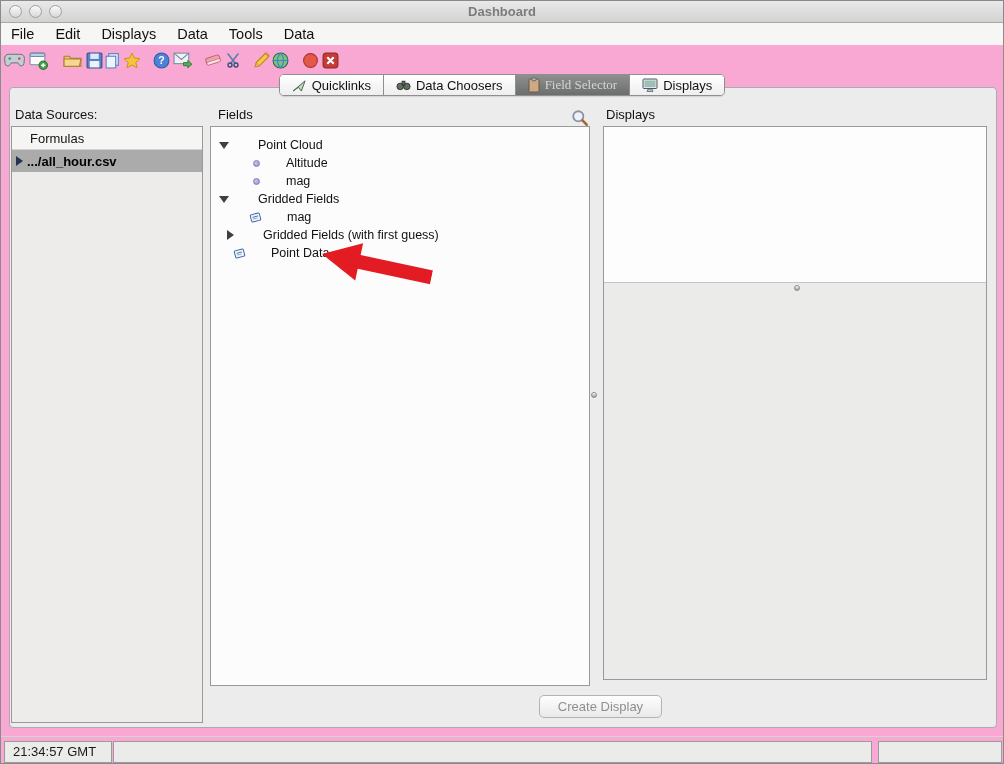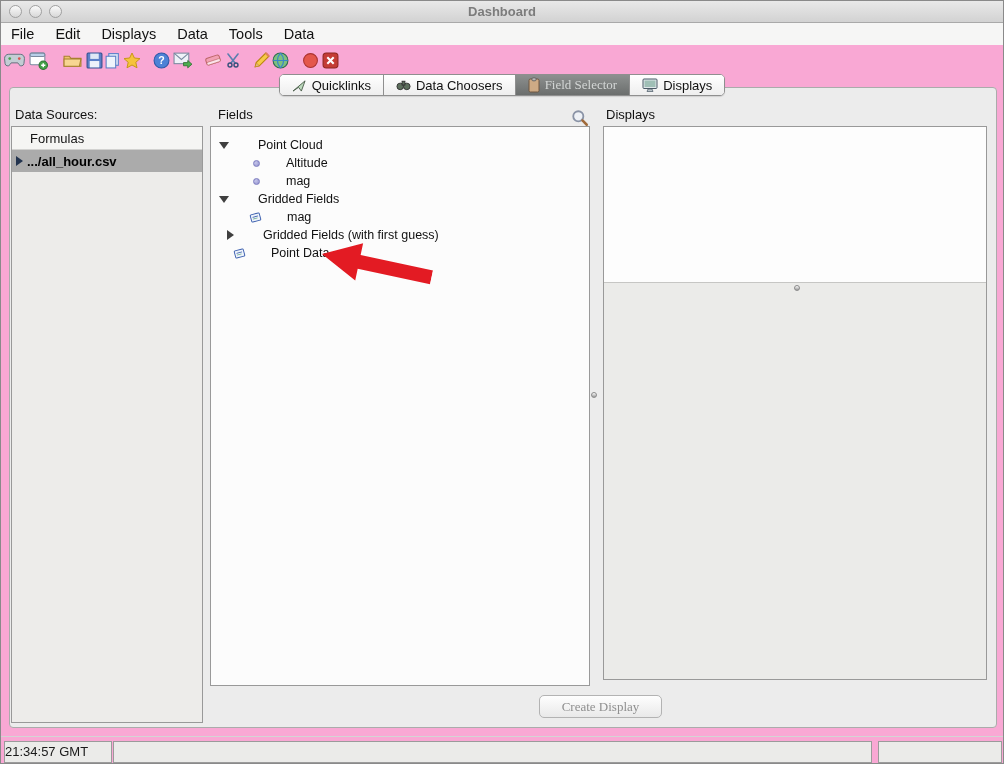--- a/index.html
+++ b/index.html
@@ -103,27 +103,27 @@
     width:6px; height:6px; border-radius:50%;
     background:linear-gradient(#fdfdfd,#9a9a9a); border:1px solid #8a8a8a;
   }
   .disp-knob { position:absolute; left:190px; top:158px; }
   .vsplit-knob { position:absolute; left:590px; top:391px; }
   
   .create-btn {
     position:absolute; left:538px; top:694px; width:123px; height:23px;
     border:1px solid #b3b3b3; border-radius:5px;
     background:linear-gradient(#fefefe,#e9e9e9);
-    font-size:13px; color:#8f8f8f; font-family:Liberation Serif, serif;
+    font-size:13px; color:#8f8f8f; font-family:Liberation Sans, sans-serif;
   }
   
   .status-divider { position:absolute; left:0; top:735px; width:100%; height:1px; background:#d4d4d4; }
   .sbox {
     position:absolute; top:740px; height:22px; border:1px solid #9b9b9b;
-    background:#ebebe9; font-size:13px; line-height:20px; color:#1a1a1a;
+    background:#ebebe9; font-size:13px; line-height:20px; padding-left:8px; color:#1a1a1a;
   }
   .sbox.time { left:3px;  width:108px; }
   .sbox.msg  { left:112px; width:759px; }
   .sbox.mem  { left:877px; width:124px; }
 </style>
 </head>
 <body>
 
 <div class="win">
 

